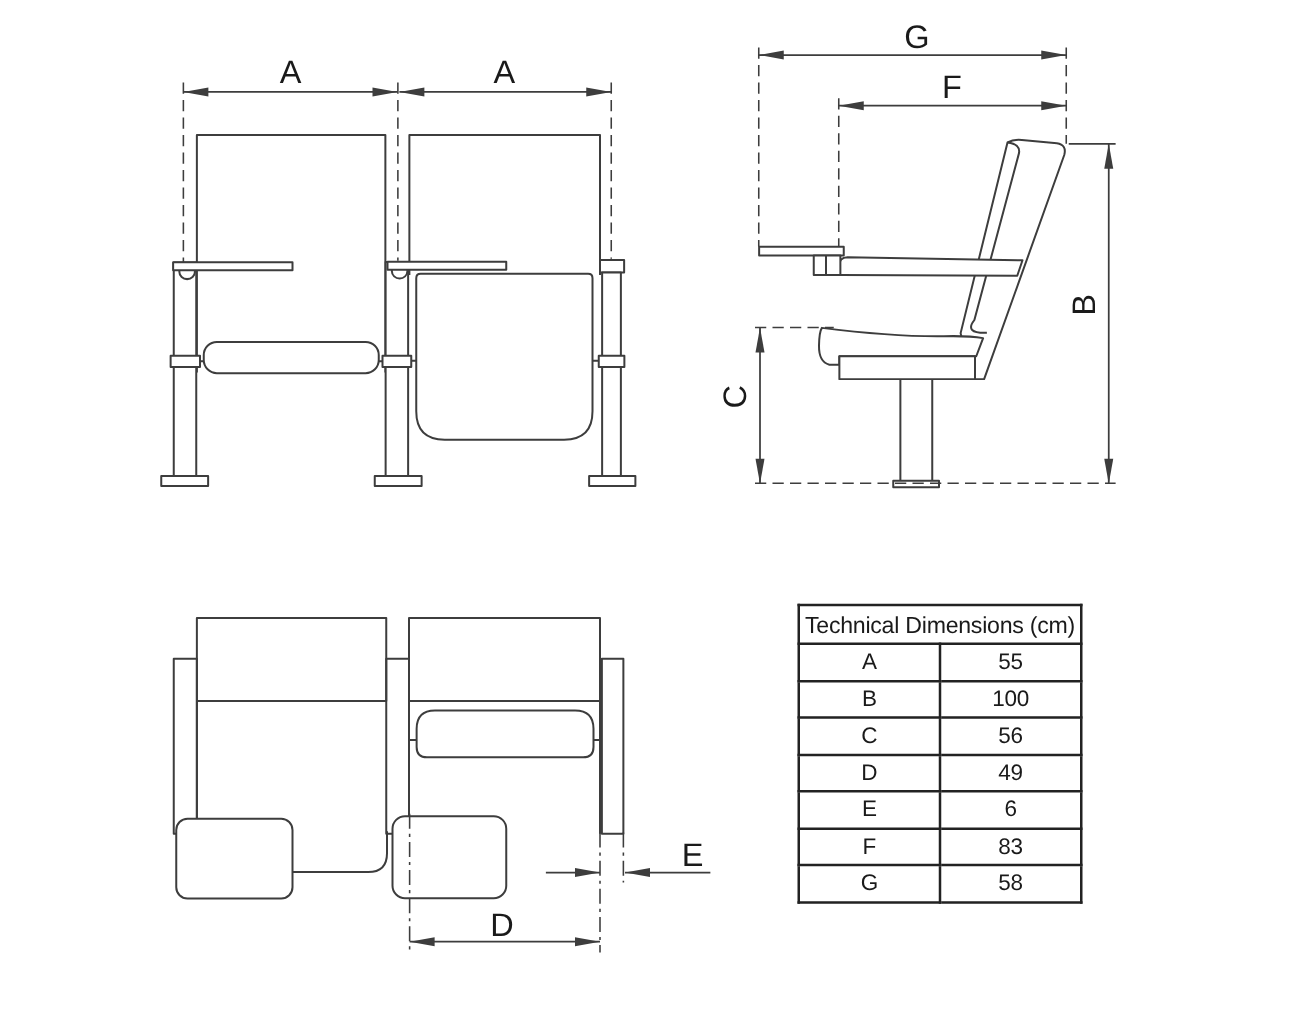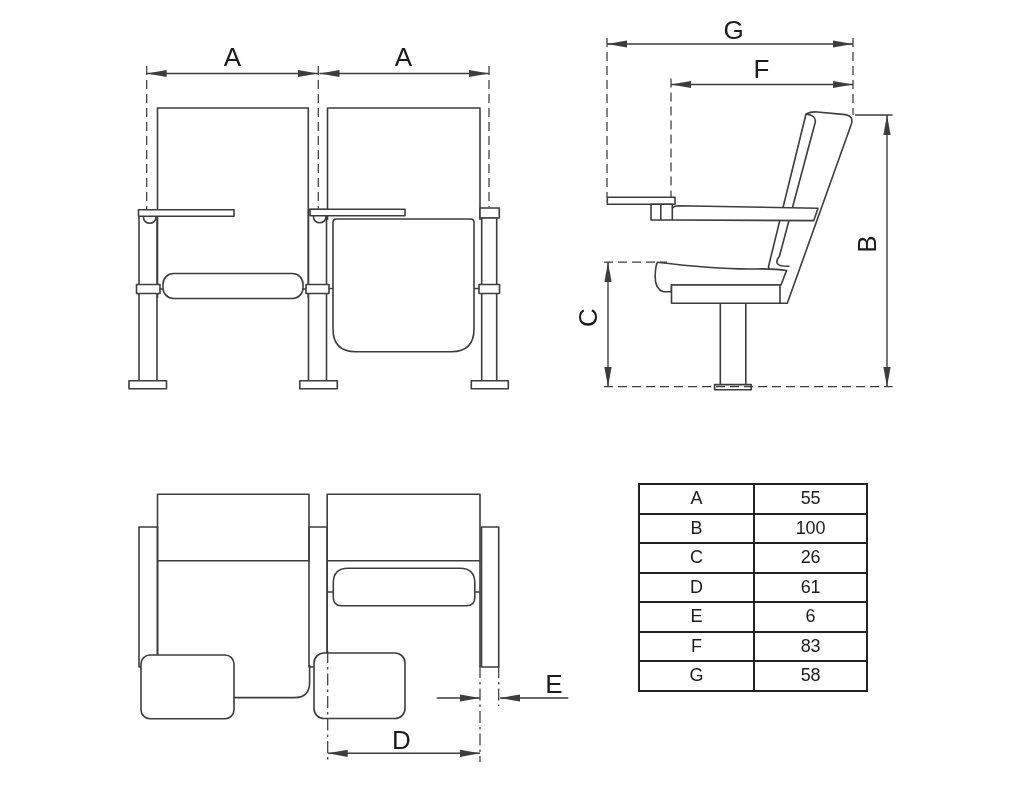--- a/index.html
+++ b/index.html
@@ -158,35 +158,38 @@
       <path class="arr" d="M480,698 L460,694.4 L460,701.6 Z"></path>
       <path class="arr" d="M500,698 L520,694.4 L520,701.6 Z"></path>
       <text class="dl" x="401.5" y="748.5">D</text>
       <text class="dl" x="554" y="692.5">E</text>
     </g>
   </g>
 </svg>
 
 <table class="dims">
   <tbody>
+        <tr>
+    <th colspan="2">Technical Dimensions (cm)</th>
+  </tr>
   <tr>
     <td class="c1">A</td>
     <td class="c2">55</td>
   </tr>
   <tr>
     <td class="c1">B</td>
     <td class="c2">100</td>
   </tr>
   <tr>
     <td class="c1">C</td>
-    <td class="c2">26</td>
+    <td class="c2">56</td>
   </tr>
   <tr>
     <td class="c1">D</td>
-    <td class="c2">61</td>
+    <td class="c2">49</td>
   </tr>
   <tr>
     <td class="c1">E</td>
     <td class="c2">6</td>
   </tr>
   <tr>
     <td class="c1">F</td>
     <td class="c2">83</td>
   </tr>
   <tr>

